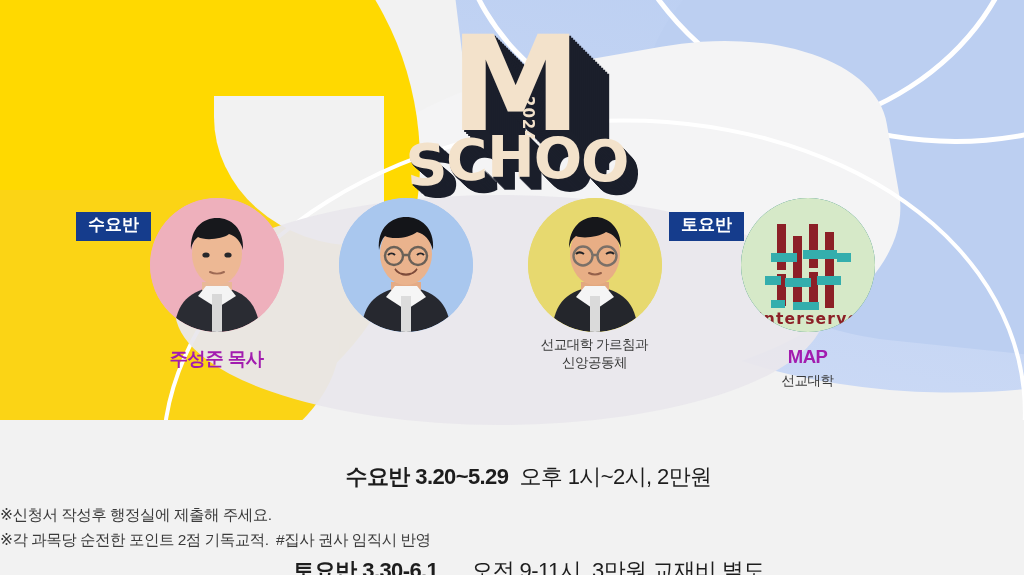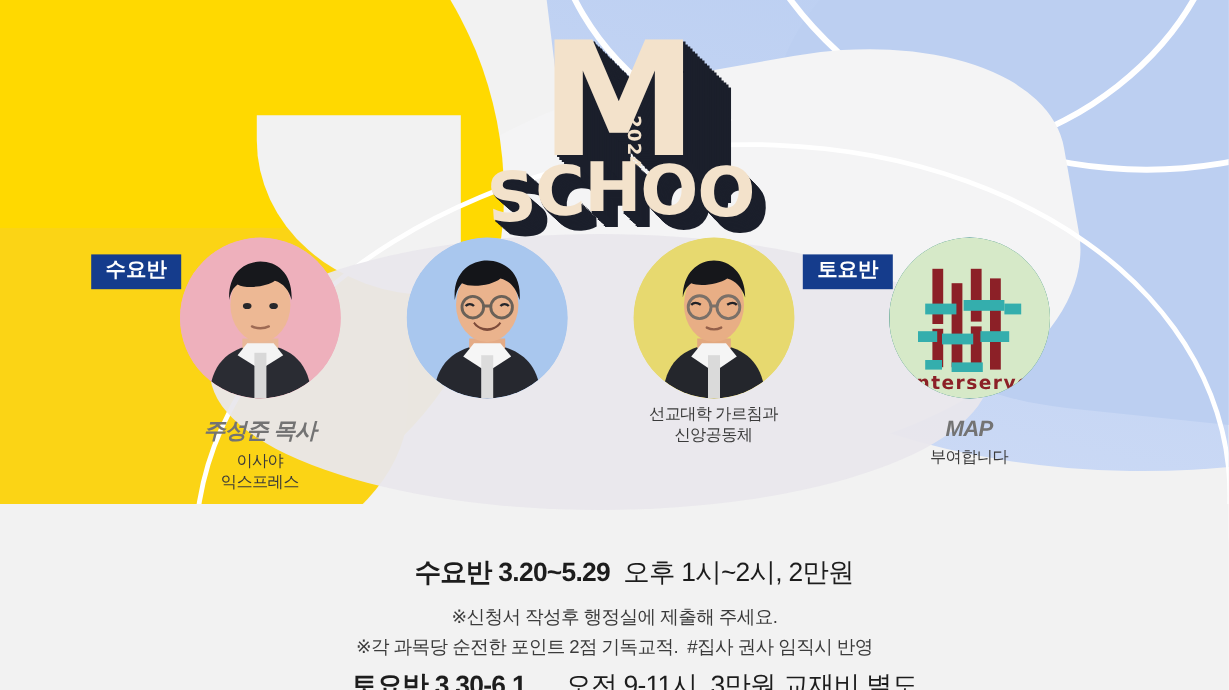--- a/index.html
+++ b/index.html
@@ -172,23 +172,22 @@
     margin: 0 auto;
     border-radius: 50%;
     position: relative;
     overflow: hidden;
   }
   .face { position: absolute; left: 0; top: 0; width: 100%; height: 100%; }
   .p-name {
     margin-top: 14px;
     font-size: 18.5px;
     font-weight: 700;
-    color: #737373;
+    color: #a21caf;
     letter-spacing: -.6px;
-    font-style: italic;
   }
   .p-desc {
     margin-top: 4px;
     font-size: 13.5px;
     line-height: 1.32;
     color: #3a3a3a;
     letter-spacing: -.5px;
     white-space: pre-line;
   }
 
@@ -221,21 +220,20 @@
   }
   .sched-row .lbl { font-weight: 700; }
   .sched-row .date { font-weight: 700; }
   .sched-row .rest { font-weight: 400; }
 
   
   .notes {
     position: absolute;
     left: 0; top: 502px;
     width: 1024px;
-    text-align: center;
     color: #3b3b3b;
   }
   .note {
     font-size: 15.5px;
     line-height: 1.62;
     letter-spacing: -.5px;
     white-space: pre;
   }
 </style>
 </head>
@@ -282,22 +280,20 @@
             <rect x="62" y="96" width="10" height="38" fill="#d8d8d8"></rect>
             <ellipse cx="67" cy="56" rx="25" ry="31" fill="#edb894"></ellipse>
             <path d="M41 52c-1-22 12-32 26-32s27 10 26 32c-2-8-7-14-14-16-6 5-24 7-31 3-4 3-6 7-7 13z" fill="#17181c"></path>
             <ellipse cx="56" cy="57" rx="3.6" ry="2.6" fill="#27272b"></ellipse>
             <ellipse cx="78" cy="57" rx="3.6" ry="2.6" fill="#27272b"></ellipse>
             <path d="M60 74c4 2 10 2 14 0" stroke="#9e6a54" stroke-width="2" fill="none" stroke-linecap="round"></path>
           </g>
         </svg>
       </div>
       <div class="p-name">주성준 목사</div>
-      <div class="p-desc">이사야
-익스프레스</div>
     </div>
 
     <div class="person">
       <div class="avatar" style="background:#a9c7ee">
         <svg class="face" viewBox="0 0 134 134">
           <defs>
               <clipPath id="c2">
                 <circle cx="67" cy="67" r="67"></circle>
               </clipPath>
             </defs>
@@ -371,21 +367,21 @@
             <rect x="24" y="78" width="16" height="9"></rect>
             <rect x="44" y="80" width="26" height="9"></rect>
             <rect x="76" y="78" width="24" height="9"></rect>
             <rect x="30" y="102" width="14" height="8"></rect>
             <rect x="52" y="104" width="26" height="8"></rect>
           </g>
           <text x="67" y="126" text-anchor="middle" font-family="DejaVu Sans, sans-serif" font-size="15.5" font-weight="700" letter-spacing="1.2" fill="#8c2027">Interserve</text>
         </svg>
       </div>
       <div class="p-name">MAP</div>
-      <div class="p-desc">부여합니다</div>
+      <div class="p-desc">선교대학</div>
     </div>
   </div>
 
   <div class="schedule">
     <div class="sched-row">
       <span class="lbl">수요반</span><span> </span><span class="date">3.20~5.29</span><span>  </span><span class="rest">오후 1시~2시, 2만원</span>
     </div>
     <div class="sched-row">
       <span class="lbl">토요반</span><span> </span><span class="date">3.30-6.1</span><span>      </span><span class="rest">오전 9-11시, 3만원 교재비 별도</span>
     </div>

